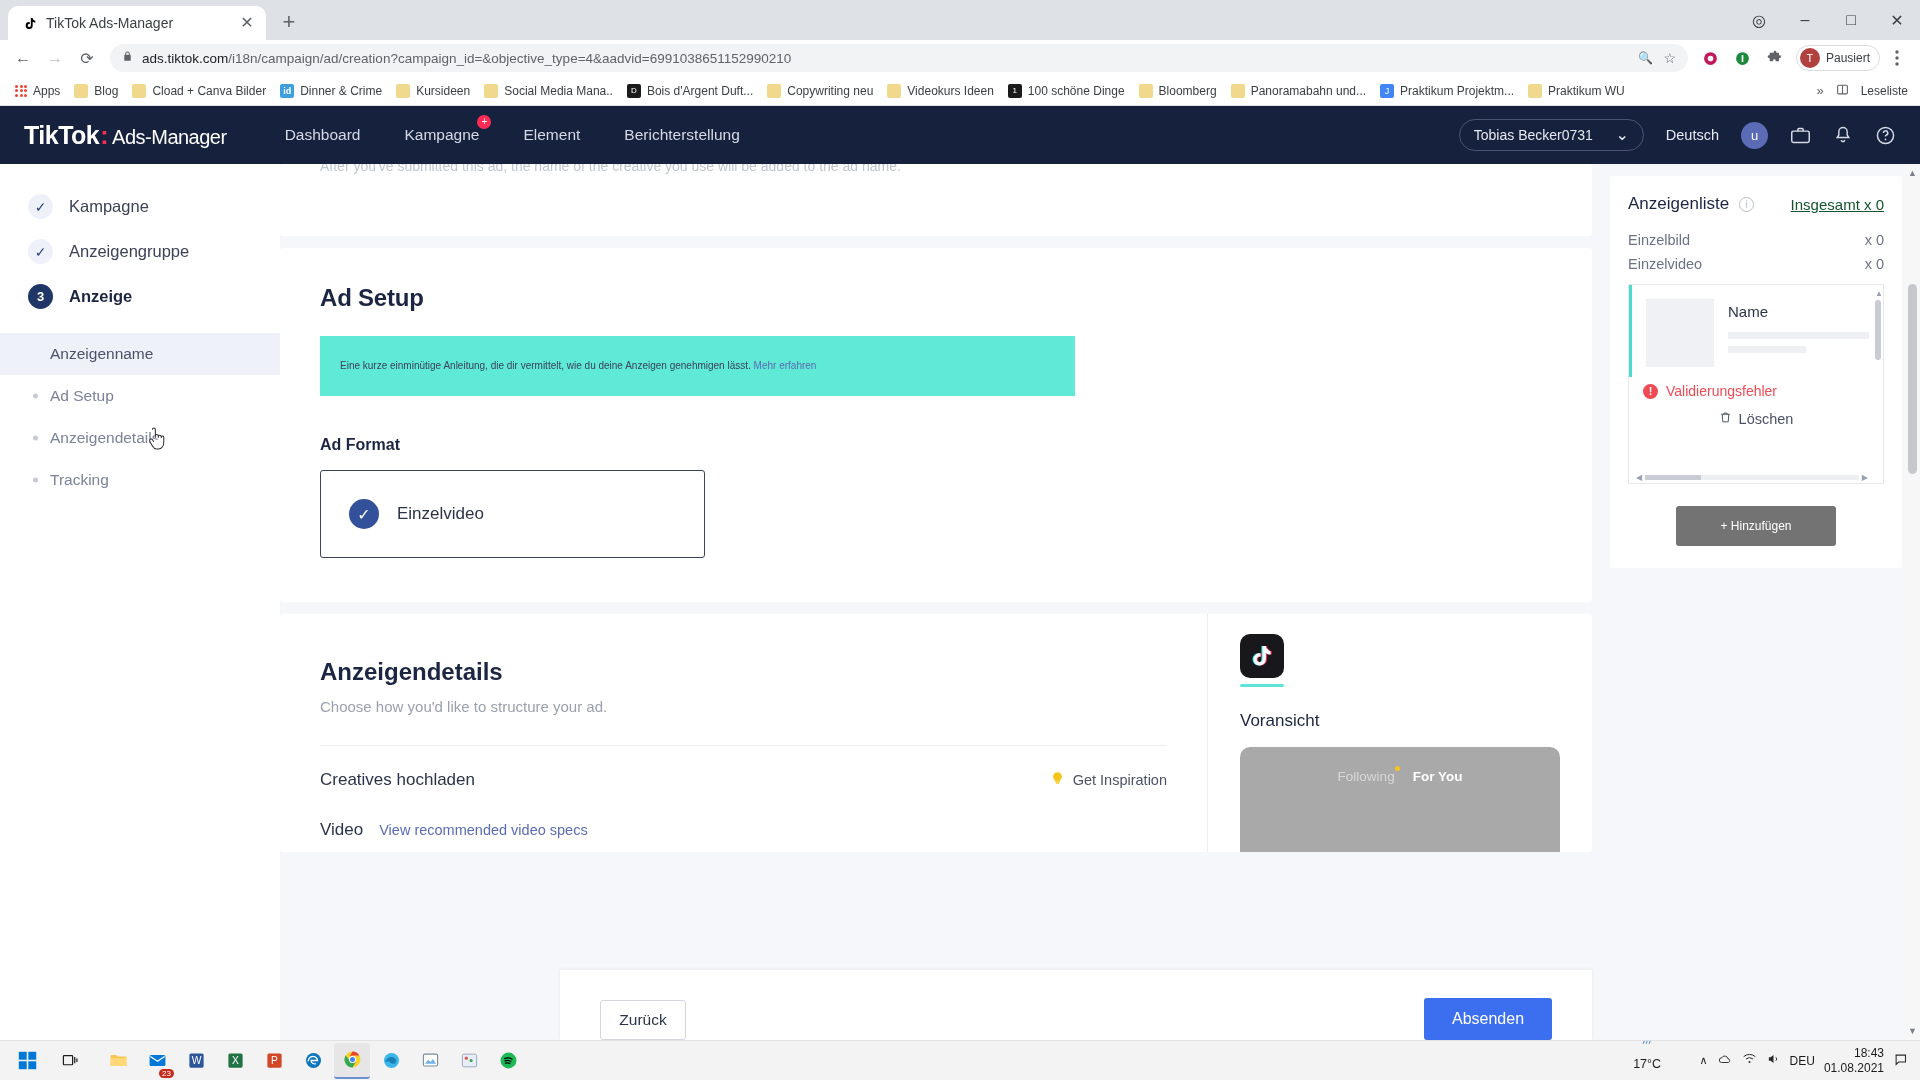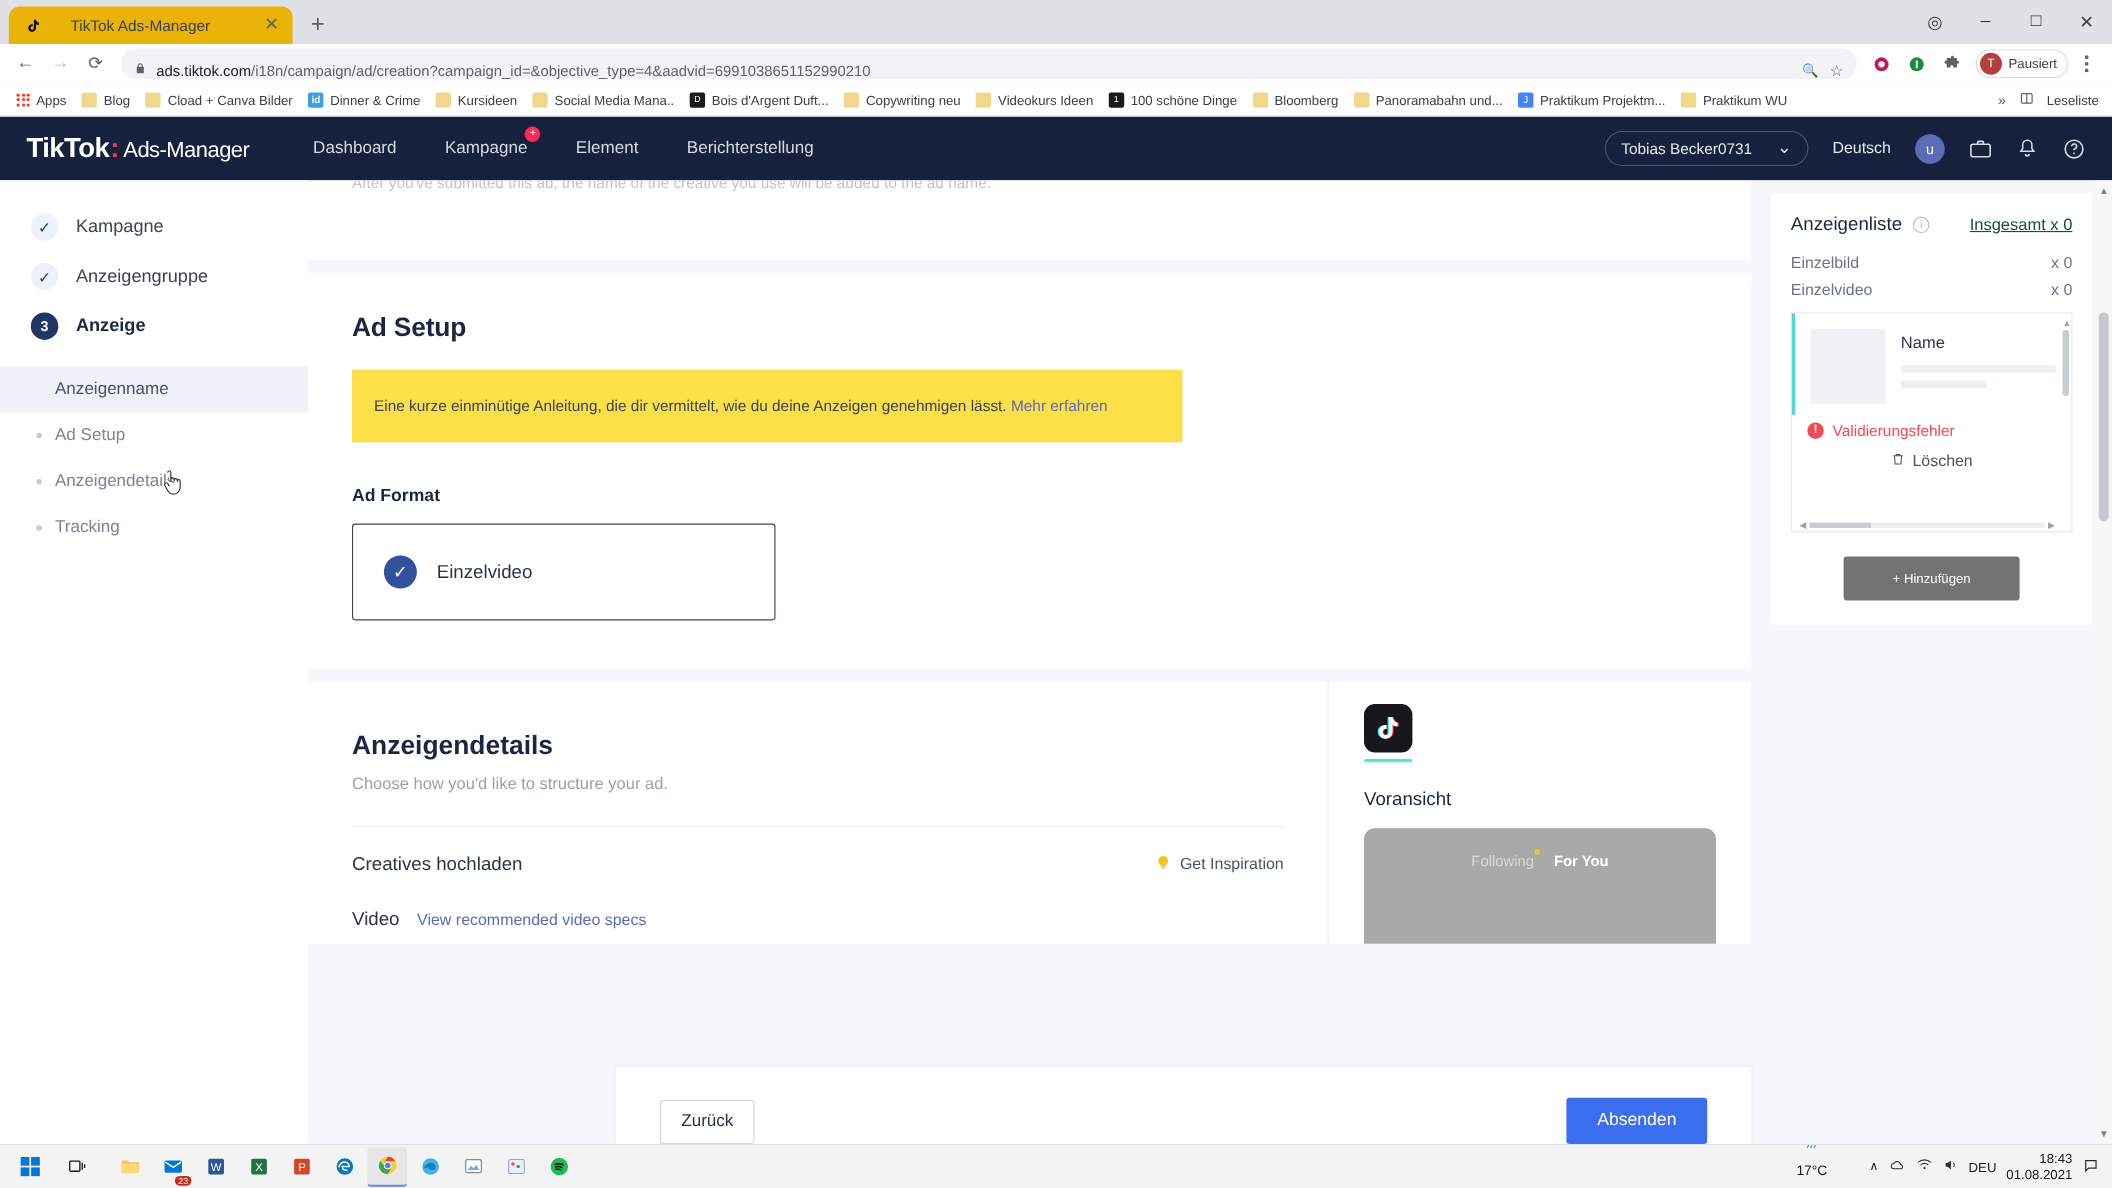--- a/index.html
+++ b/index.html
@@ -11,40 +11,40 @@
   }
 
   
   .browser { width: 1920px; height: 1080px; display: flex; flex-direction: column; background:#dee1e6; }
 
   .tabstrip {
     height: 40px; background: #dee1e6; display: flex; align-items: flex-end;
     padding-left: 8px; position: relative;
   }
   .tab {
-    display: flex; align-items: center; gap: 25px;
-    height: 34px; width: 258px; background:#eab308;
+    display: flex; align-items: center; gap: 7px;
+    height: 34px; width: 258px; background:#ffffff;
     border-radius: 10px 10px 0 0; padding: 0 10px 0 14px;
     font-size: 14px; color:#3c4043;
   }
   .tab-favicon { width:17px; height:17px; display:flex; align-items:center; justify-content:center; flex:0 0 auto;}
   .tab-title { flex:1; white-space:nowrap; overflow:hidden; text-overflow:ellipsis; font-size:14px;}
   .tab-close { width:18px; height:18px; display:flex; align-items:center; justify-content:center; color:#5f6368; font-size:16px; line-height:1; border-radius:50%; }
   .newtab { width:30px;height:30px;display:flex;align-items:center;justify-content:center;color:#5f6368;font-size:22px;margin-left:8px;margin-bottom:3px;}
   .wincontrols { position:absolute; right:0; top:0; height:40px; display:flex; align-items:center;}
   .wincontrols > div { width:46px; height:40px; display:flex; align-items:center;justify-content:center;color:#3c4043;}
 
   .toolbar {
     height: 36px; background:#fff; display:flex; align-items:center; gap:2px; padding: 0 8px;
   }
   .navbtn { width:30px;height:30px;display:flex;align-items:center;justify-content:center;color:#5f6368;flex:0 0 auto;}
   .navbtn.dim { color:#bdc1c6; }
   .omnibox {
     flex:1; height:28px; background:#f1f3f4; border-radius:14px;
-    display:flex; align-items:flex-end; gap:9px; padding:0 12px; margin:16px 6px;
+    display:flex; align-items:center; gap:9px; padding:0 12px; margin:16px 6px;
     font-size:13.5px; color:#202124; min-width:0;
   }
   .omnibox .url { flex:1; white-space:nowrap; overflow:hidden; text-overflow:ellipsis; }
   .omnibox .url .host { color:#202124; }
   .omnibox .url .path { color:#5f6368; }
   .ob-icons { display:flex; align-items:center; gap:10px; }
   .profile-pill {
     display:flex; align-items:center; gap:6px; height:26px;
     border:1px solid #dadce0; border-radius:13px; padding:0 9px 0 3px; margin-left:4px;
     font-size:12px; color:#3c4043; white-space:nowrap;
@@ -115,21 +115,21 @@
   .main { flex:1; min-width:0; padding: 0 18px 0 0; overflow:hidden; position:relative;}
   .scroll-area { height:100%; padding-top:0; }
 
   .card { background:#fff; border-radius:3px; margin-bottom:12px; }
   .card-top-cut { height:72px; padding: 0 40px; position:relative; overflow:hidden; }
   .cut-text { font-size:14px; color:#bfc4cf; position:absolute; top:-6px; left:40px; white-space:nowrap;}
 
   .card-pad { padding: 36px 40px 44px 40px; }
   .sec-title { font-size:24px; color:#1c2541; font-weight:600; margin-bottom:24px; letter-spacing:-0.2px;}
   .notice {
-    background:#fde047; padding:22px 20px; font-size:14px; color:#3c4257; line-height:1.6;
+    background:#5eead4; padding:22px 20px; font-size:10px; color:#3c4257; line-height:1.6;
     max-width:755px;
   }
   .notice a { color:#5b6bb5; text-decoration:none;}
   .lbl { font-size:16px; color:#1c2541; font-weight:600; margin:40px 0 16px 0;}
   .fmt-box {
     width:385px; height:88px; border:1.5px solid #3c4257; border-radius:3px;
     display:flex; align-items:center; gap:18px; padding:0 28px;
   }
   .fmt-check { width:30px;height:30px;border-radius:50%;background:#33509b;color:#fff;display:flex;align-items:center;justify-content:center;font-size:16px;}
   .fmt-label { font-size:17px; color:#2b3349;}

